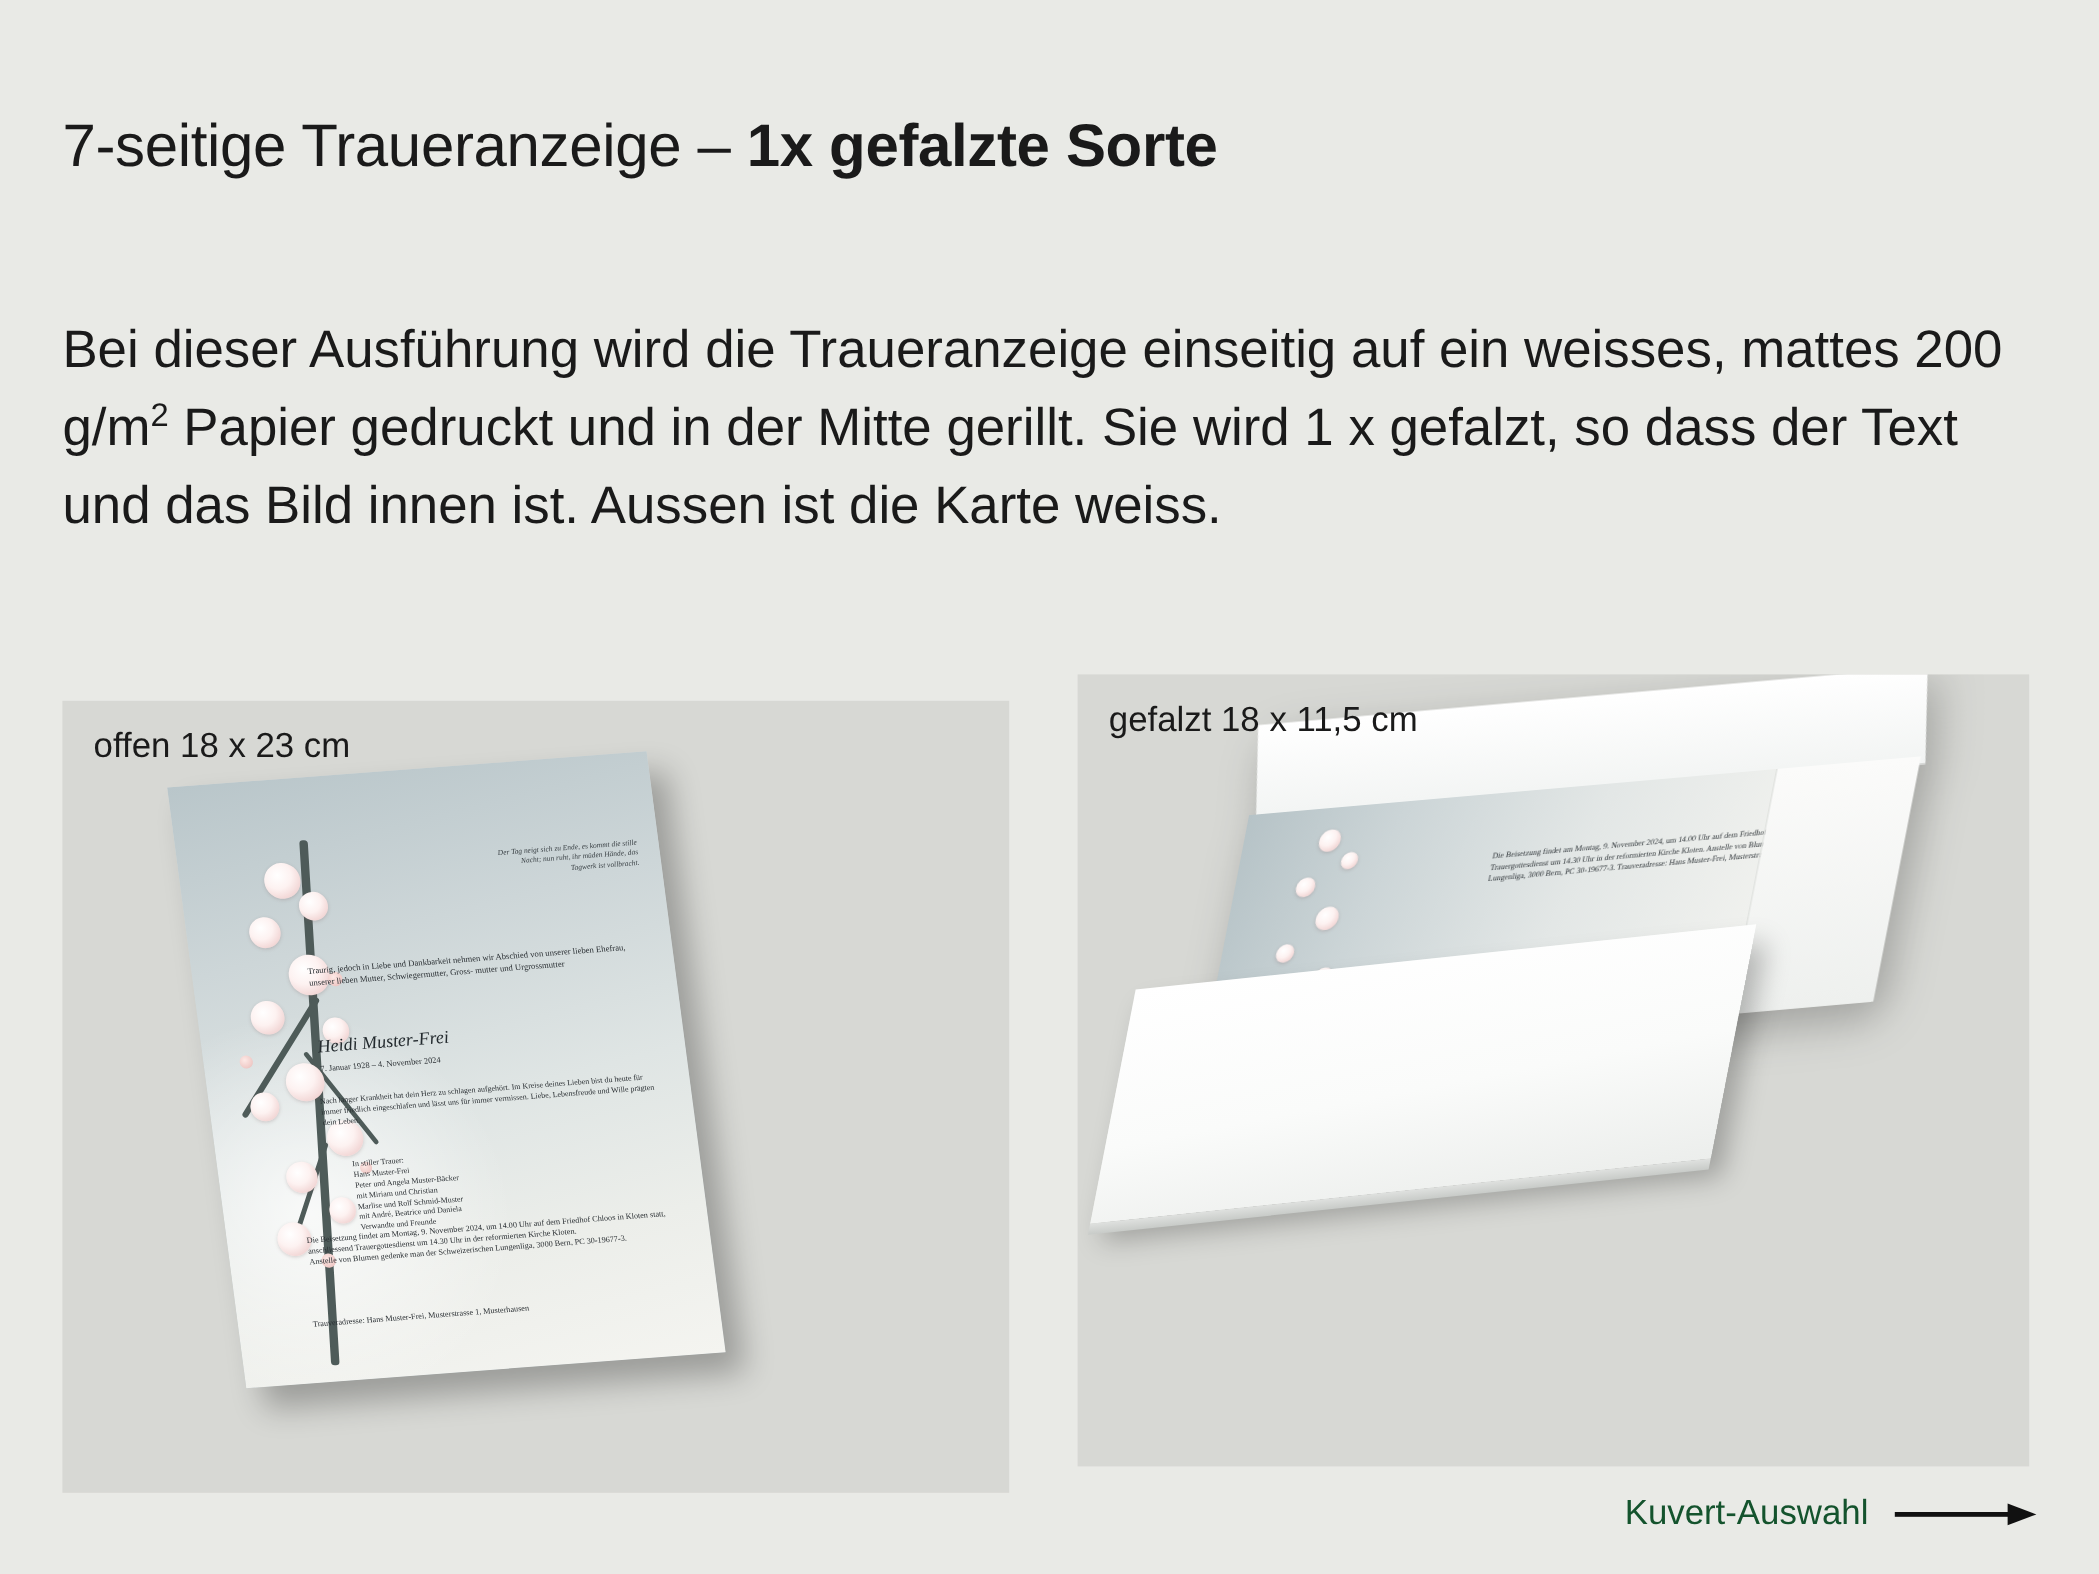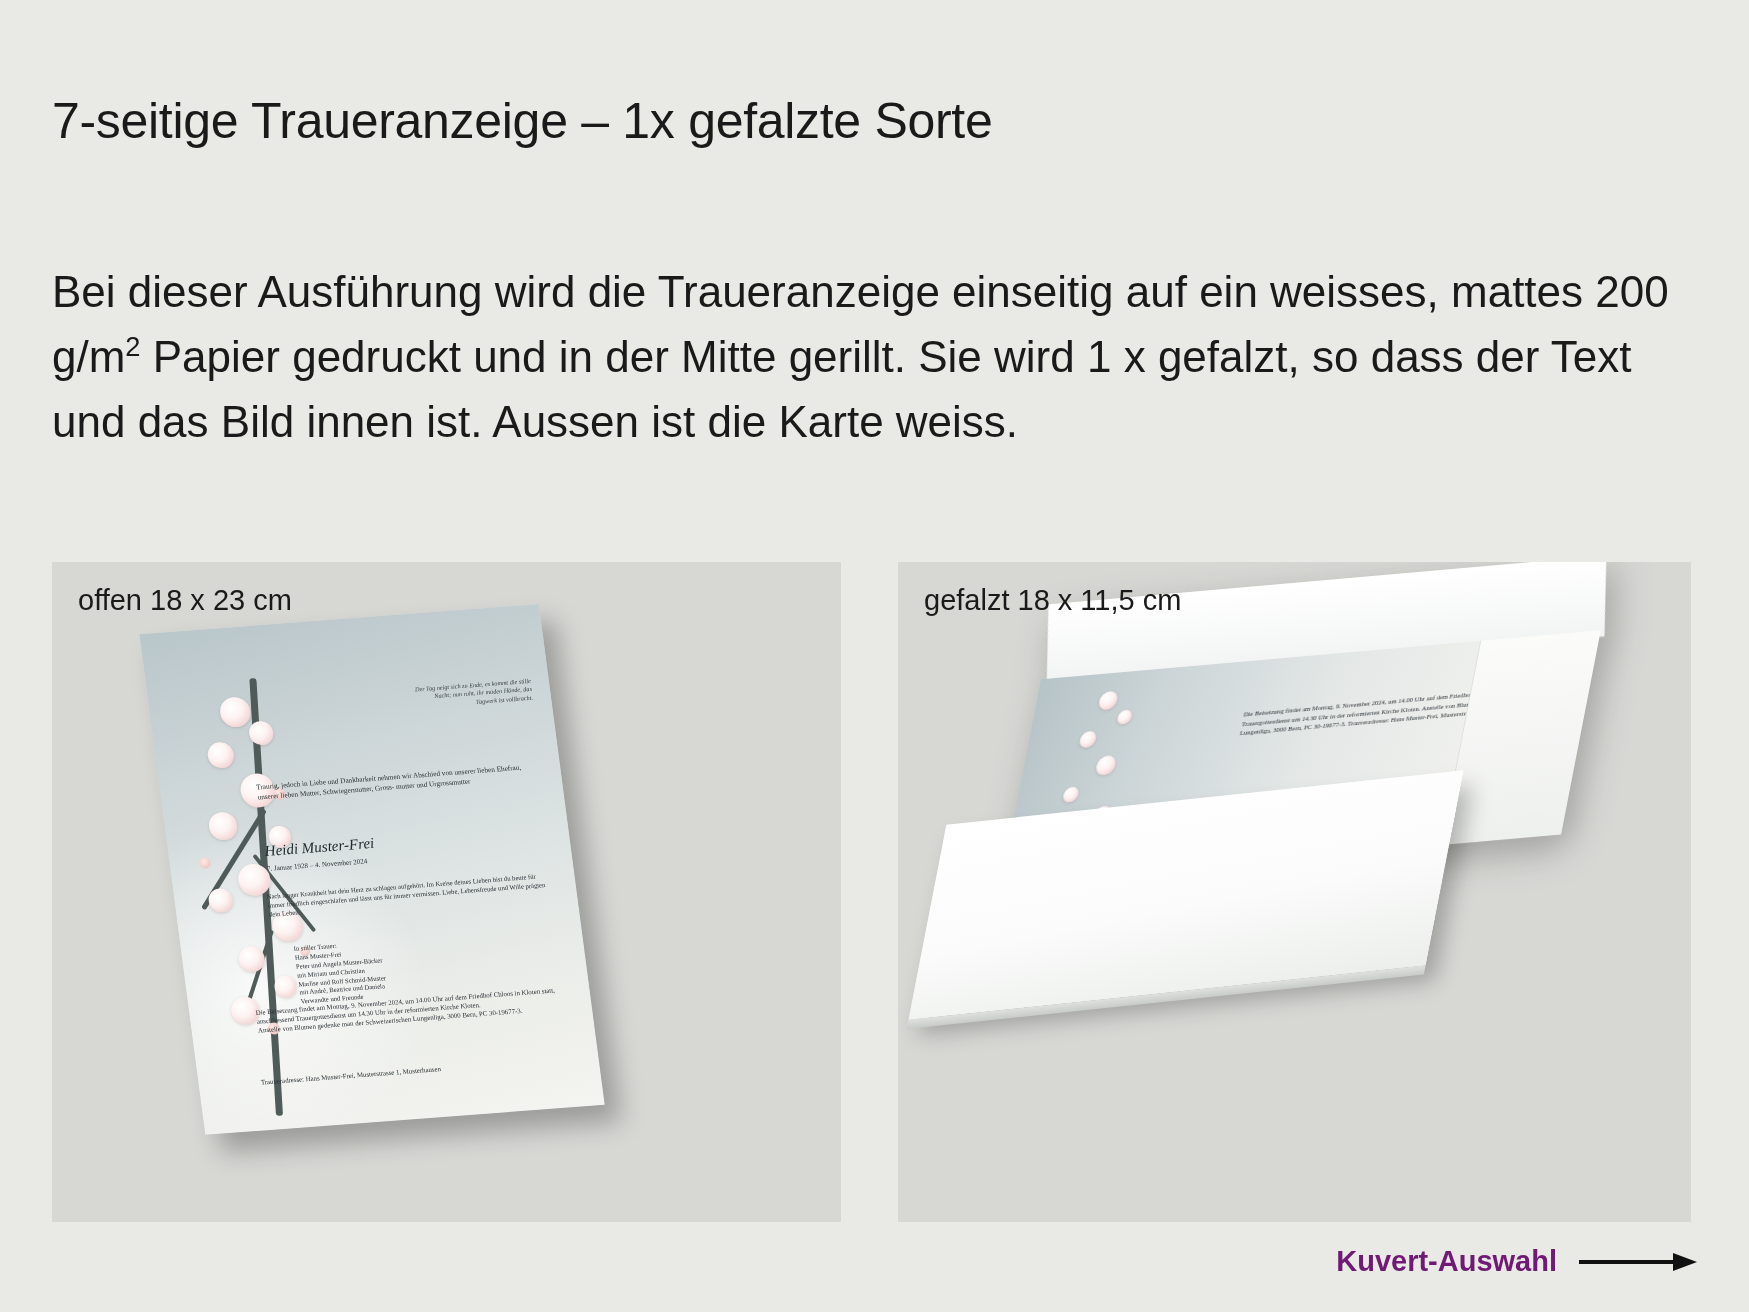--- a/index.html
+++ b/index.html
@@ -23,21 +23,21 @@
 
   .title {
     position: absolute;
     left: 52px;
     top: 58px;
     font-size: 50px;
     letter-spacing: -0.3px;
     white-space: nowrap;
   }
   .title .light { font-weight: 400; }
-  .title .bold  { font-weight: 400; margin-top: 24px; }
+  .title .bold  { font-weight: 700; margin-top: 24px; }
 
   .body-text {
     position: absolute;
     left: 52px;
     top: 215px;
     width: 1640px;
     font-size: 44px;
     line-height: 1.48;
     font-weight: 400;
   }
@@ -57,21 +57,21 @@
     line-height: 1.4;
   }
 
   
   .panel {
     position: absolute;
     top: 562px;
     height: 660px;
     background: #d7d8d4;
   }
-  .panel.left  { left: 52px;  width: 789px; }
+  .panel.left  { left: 52px;  width: 789px; margin-top: 22px; }
   .panel.right { left: 898px; width: 793px; }
 
   .panel-label {
     position: absolute;
     left: 26px;
     top: 22px;
     font-size: 29px;
     font-weight: 400;
     color: #1a1a1a;
     z-index: 5;
@@ -231,22 +231,22 @@
   .footer {
     position: absolute;
     right: 52px;
     bottom: 34px;
     display: flex;
     align-items: center;
     gap: 22px;
   }
   .footer-label {
     font-size: 29px;
-    font-weight: 700;
-    color: #701a75;
+    font-weight: 400;
+    color: #14532d;
   }
   .arrow {
     width: 118px;
     height: 26px;
     position: relative;
   }
   .arrow .shaft {
     position: absolute;
     left: 0; top: 11px;
     width: 96px; height: 4px;

